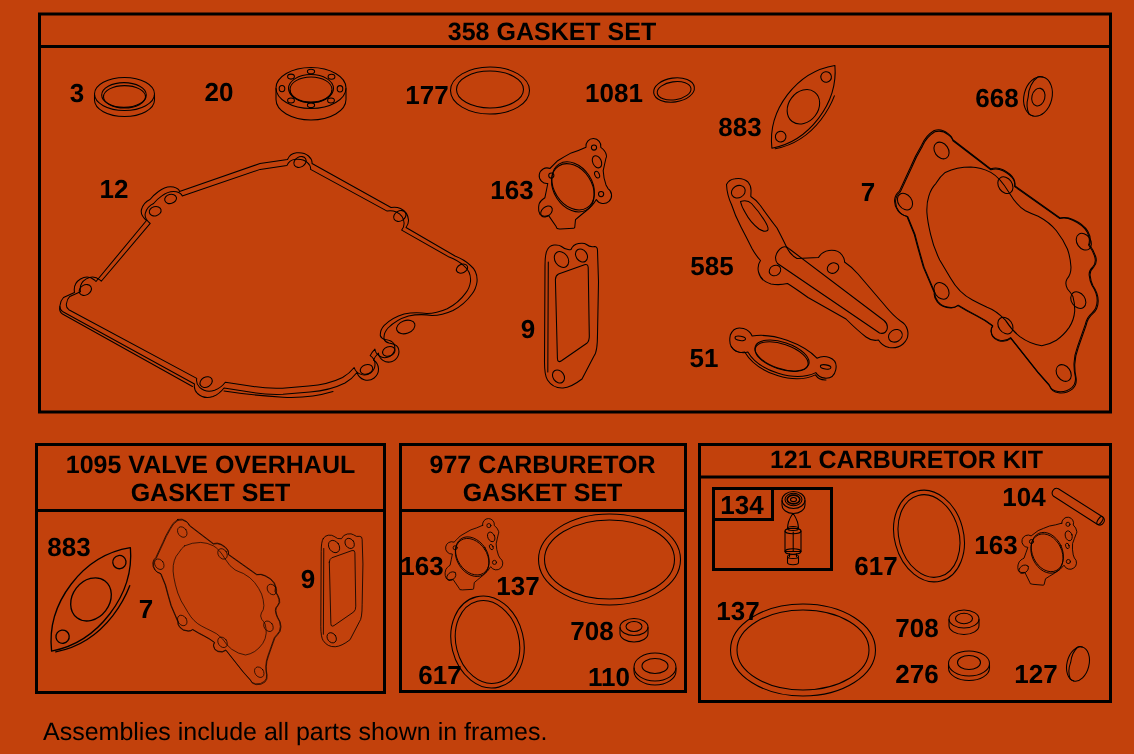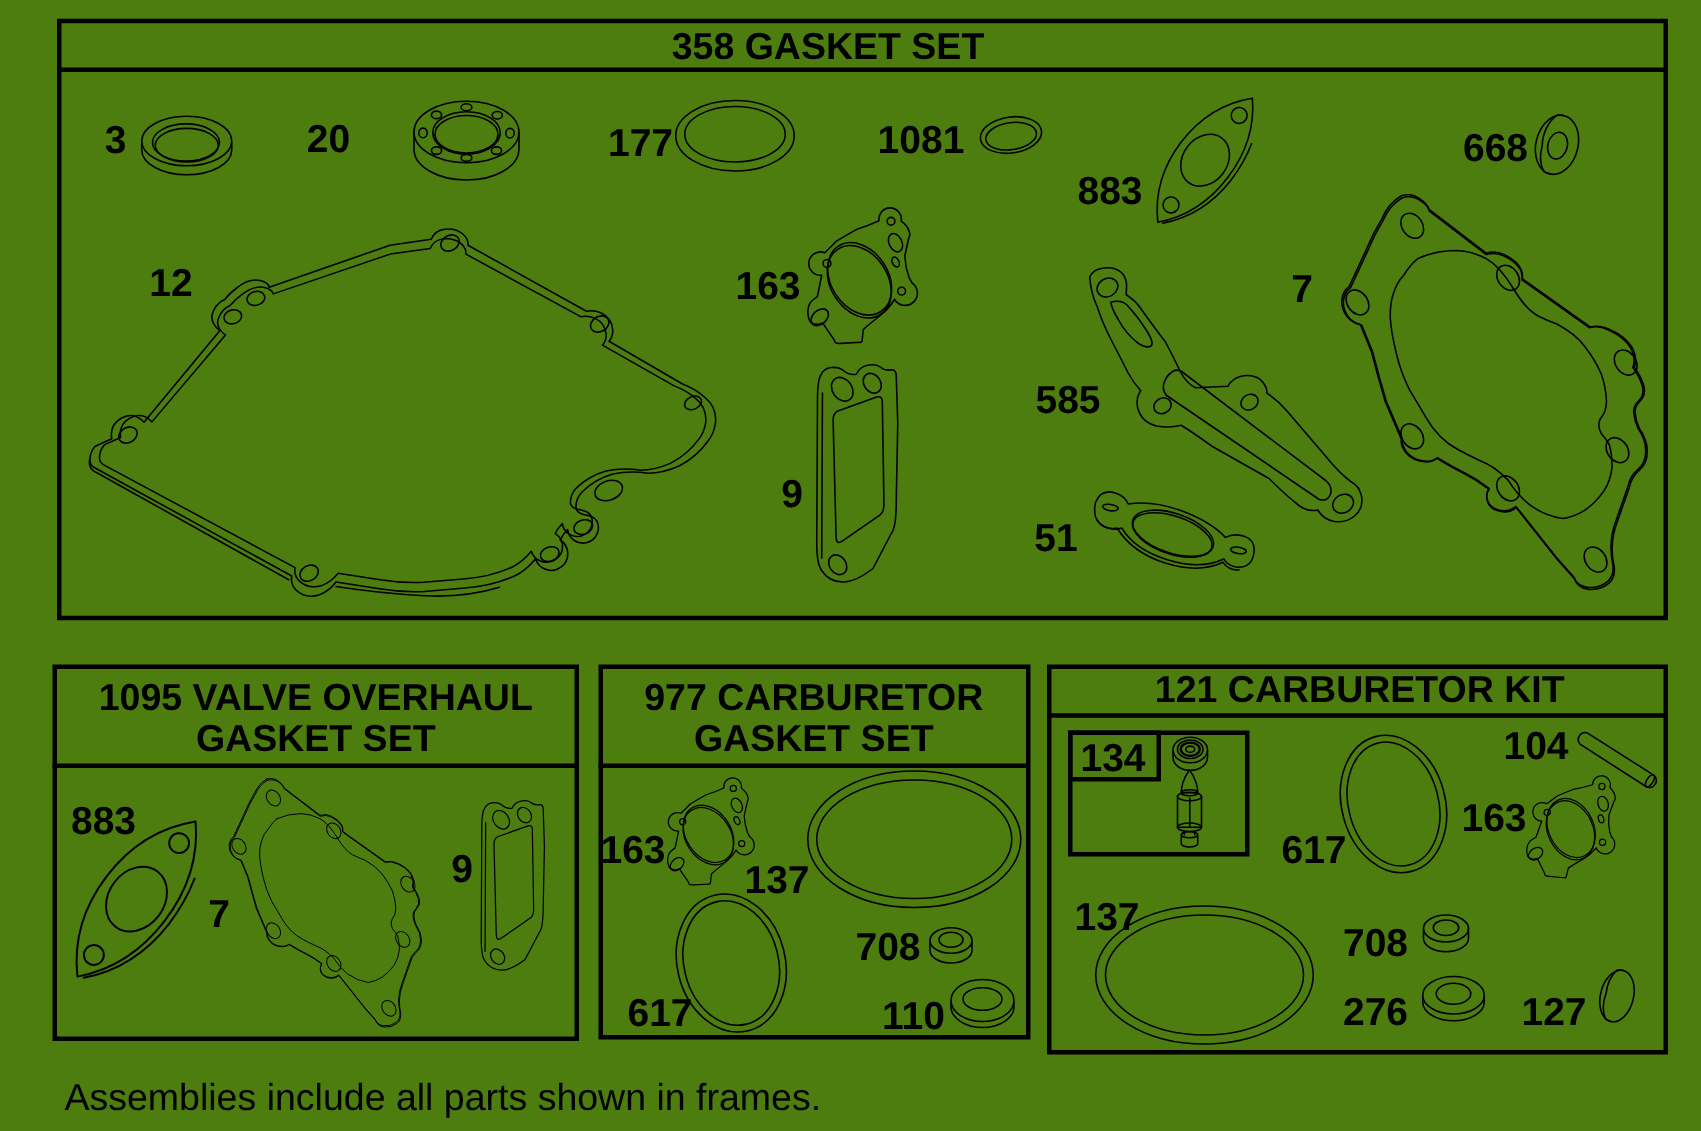--- a/index.html
+++ b/index.html
@@ -1,17 +1,17 @@
 <!DOCTYPE html>
 <html><head>
 <meta charset="utf-8">
 <style>
   html,body{margin:0;padding:0;background:#fff;}
   *{-webkit-font-smoothing:antialiased;text-rendering:geometricPrecision;}
-  #page{position:relative;width:1134px;height:754px;background:#4d7c0f;overflow:hidden;}
+  #page{position:relative;width:1134px;height:754px;background:#c2410c;overflow:hidden;}
   svg text{font-family:"Liberation Sans",sans-serif;font-weight:bold;fill:#000;}
   svg text.cap{font-weight:normal;}
 </style>
 </head>
 <body>
 <div id="page">
 <svg width="1134" height="754" viewBox="0 0 1134 754">
 <g fill="none" stroke="#000" stroke-width="3">
 
   <rect x="39.5" y="14" width="1071" height="398"></rect>

